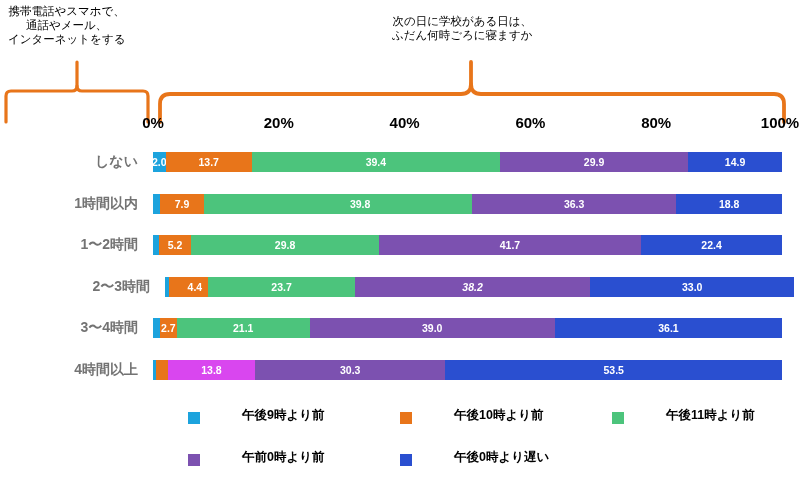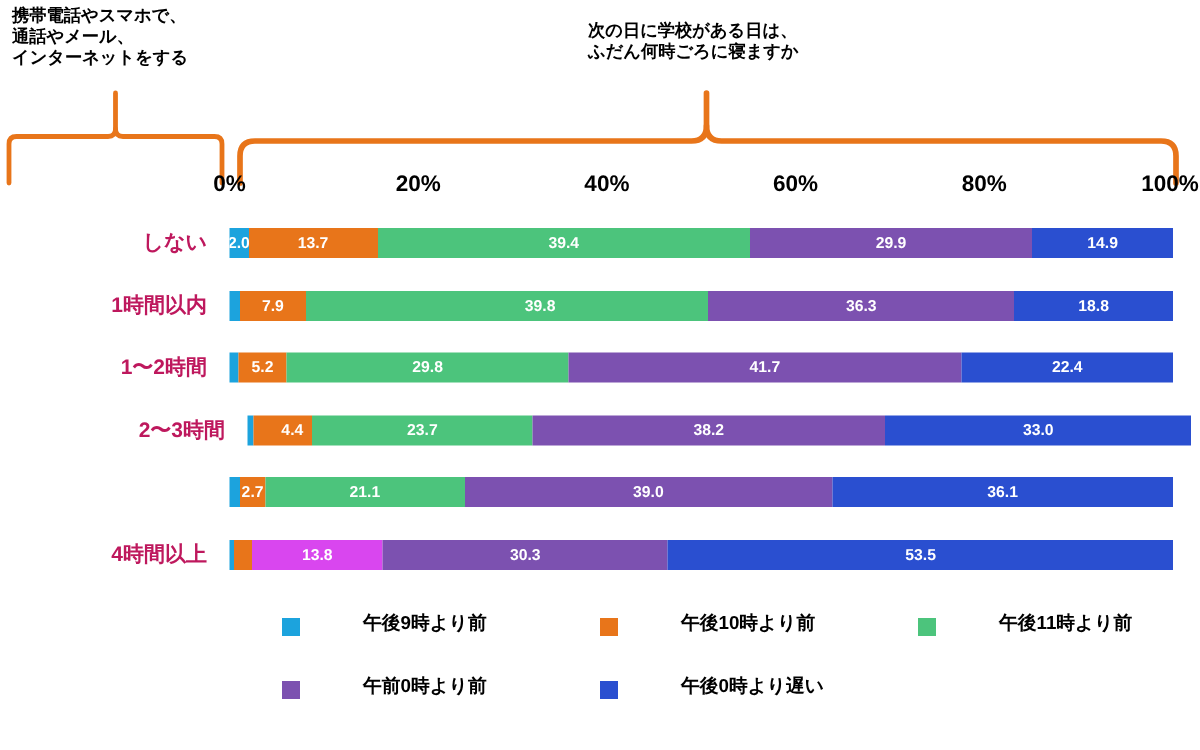--- a/index.html
+++ b/index.html
@@ -7,36 +7,36 @@
     width:800px;height:500px;
     background:#ffffff;
     font-family:"Liberation Sans","DejaVu Sans",sans-serif;
     position:relative;
     overflow:hidden;
     color:#000;
   }
   #chart-root{position:absolute;left:0;top:0;width:800px;height:500px;}
 
   
-  .annot{position:absolute;font-weight:bold;font-size:11.5px;line-height:14px;color:#000;white-space:pre-line;}
+  .annot{position:absolute;font-weight:normal;font-size:11.5px;line-height:14px;color:#000;white-space:pre-line;text-align:center;}
   #annot-left{left:8px;top:4px;}
   #annot-right{left:392px;top:14px;}
 
   .bracket-svg{position:absolute;left:0;top:0;width:800px;height:125px;pointer-events:none;}
 
   
   #axis-row{position:absolute;left:0;top:114px;width:800px;height:22px;}
   .axis-tick{position:absolute;font-size:15px;font-weight:bold;color:#000;transform:translateX(-50%);white-space:nowrap;}
 
   
   #plot{position:absolute;left:0;top:150px;width:800px;height:250px;}
   .bar-row{position:absolute;left:0;width:800px;height:24px;}
   .row-label{position:absolute;left:0;top:0;width:138px;height:24px;
     display:flex;align-items:center;justify-content:flex-end;
-    font-size:14px;font-weight:bold;color:#be185d;white-space:nowrap;}
+    font-size:14px;font-weight:bold;color:#737373;white-space:nowrap;}
   .bar-track{position:absolute;left:153px;top:2px;width:629px;height:20px;display:flex;}
   .seg{height:20px;display:flex;align-items:center;justify-content:center;overflow:hidden;}
   .seg span{font-size:10.5px;font-weight:bold;color:#ffffff;white-space:nowrap;}
 
   
   #legend{position:absolute;left:188px;top:406px;width:612px;height:80px;}
   .legend-item{position:absolute;display:flex;align-items:flex-end;height:18px;gap:35px;}
   .legend-swatch{width:12px;height:12px;margin-right:7px;flex:0 0 auto;}
   .legend-label{font-size:12.5px;font-weight:bold;color:#000;white-space:nowrap;}
 </style>
@@ -131,29 +131,30 @@
       <div class="bar-row" style="top: 124.5px; margin-left: 12px;">
         <div class="row-label">2〜3時間</div>
         <div class="bar-track">
           <div class="seg" style="background: rgb(28, 163, 221); width: 0.7%;"></div>
           <div class="seg" style="background: rgb(232, 117, 26); width: 4.4%; padding-left: 12px;">
             <span>4.4</span>
           </div>
           <div class="seg" style="background: rgb(76, 196, 124); width: 23.7%;">
             <span>23.7</span>
           </div>
-          <div class="seg" style="background: rgb(124, 81, 176); width: 38.2%;">
+          <div class="seg" style="background: rgb(124, 81, 176); width: 38.2%; font-style: italic;">
             <span>38.2</span>
           </div>
           <div class="seg" style="background: rgb(42, 79, 208); width: 33%;">
             <span>33.0</span>
           </div>
         </div>
       </div>
       <div class="bar-row" style="top: 166px;">
+        <div class="row-label">3〜4時間</div>
         <div class="bar-track">
           <div class="seg" style="background: rgb(28, 163, 221); width: 1.1%;"></div>
           <div class="seg" style="background: rgb(232, 117, 26); width: 2.7%;">
             <span>2.7</span>
           </div>
           <div class="seg" style="background: rgb(76, 196, 124); width: 21.1%;">
             <span>21.1</span>
           </div>
           <div class="seg" style="background: rgb(124, 81, 176); width: 39%;">
             <span>39.0</span>

